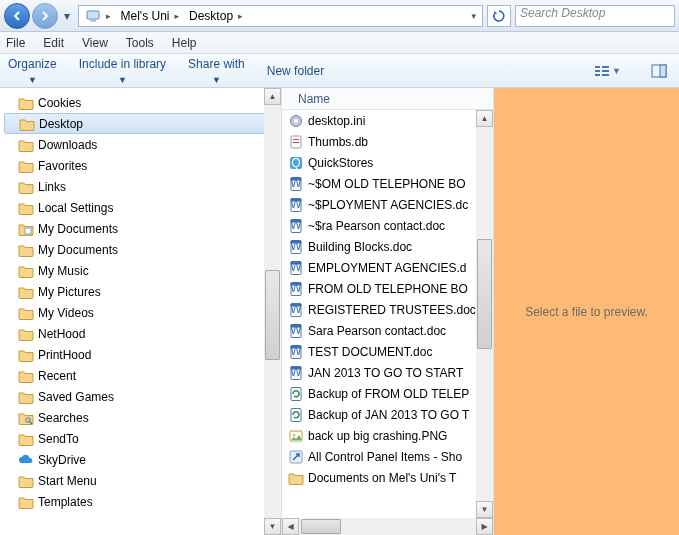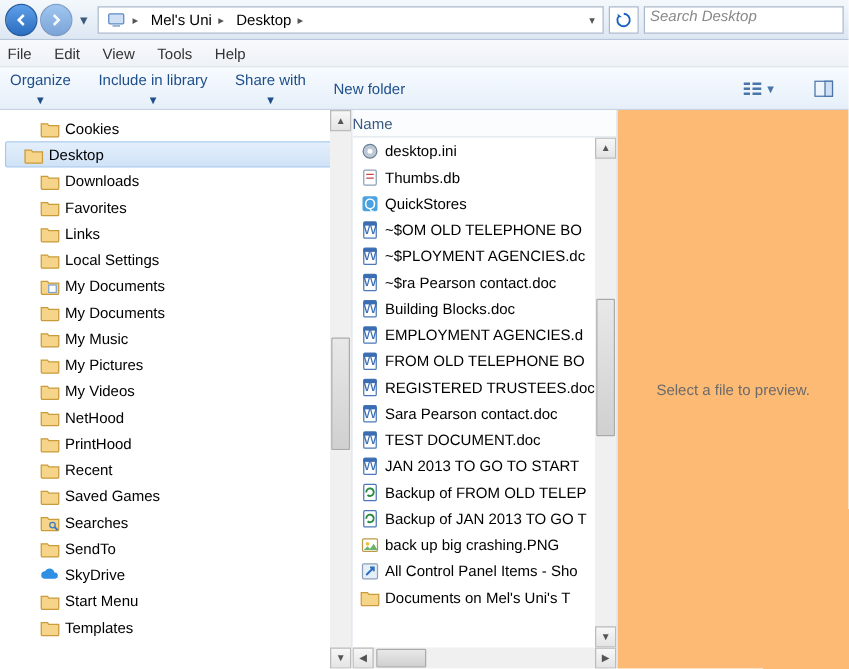--- a/index.html
+++ b/index.html
@@ -14,25 +14,25 @@
 .refbtn { width: 24px; height: 22px; border: 1px solid #a9b8cc; background: #fff; display: flex; align-items: center; justify-content: center; color: #1560c0; }
 .searchbox { width: 160px; height: 22px; border: 1px solid #a9b8cc; background: #fff; display: flex; align-items: flex-start; padding: 0 4px; color: #888; font-style: italic; }
 .menubar { height: 22px; background: linear-gradient(#f7f9fc, #eef2f7); border-bottom: 1px solid #d4dde8; display: flex; align-items: center; padding: 0 6px; gap: 18px; color: #333; }
 .menubar span { cursor: default; }
 .cmdbar { height: 34px; background: linear-gradient(#f7fbff, #e6eff9); border-bottom: 1px solid #c5d3e4; display: flex; align-items: center; padding: 0 8px; gap: 22px; color: #1e4f8a; }
 .cmdbtn { display: flex; align-items: center; gap: 4px; cursor: default; flex-direction: column; }
 .cmdspacer { flex: 1; }
 .cmdicon { display: flex; align-items: center; gap: 2px; color: #4a75a8; padding: 3px; border: 1px solid transparent; }
 .content { flex: 1; display: flex; overflow: hidden; position: relative; }
 .tree { width: 282px; border-right: 1px solid #d9e2ec; overflow-y: hidden; position: relative; padding-top: 4px; }
-.treerow { display: flex; align-items: center; height: 21px; padding-left: 32px; gap: 4px; cursor: default; }
+.treerow { display: flex; align-items: center; height: 21px; padding-left: 18px; gap: 4px; cursor: default; }
 .treerow.selected { background: linear-gradient(#e4effb, #cfe2f7); border: 1px solid #a6c7ec; border-radius: 2px; margin: 0 4px; padding-left: 14px; }
 .ficon { width: 16px; height: 16px; display: flex; align-items: center; justify-content: center; }
 .filelist { width: 212px; border-right: 1px solid #d9e2ec; display: flex; flex-direction: column; overflow: hidden; position: relative; }
-.colhead { height: 22px; border-bottom: 1px solid #e0e6ec; display: flex; align-items: center; padding-left: 0; color: #3a5a80; background: #fbfcfe; }
+.colhead { height: 22px; border-bottom: 1px solid #e0e6ec; display: flex; align-items: center; padding-left: 16px; color: #3a5a80; background: #fbfcfe; }
 .filerows { flex: 1; overflow: hidden; position: relative; }
 .filerow { display: flex; align-items: center; height: 21px; padding-left: 6px; gap: 4px; white-space: nowrap; overflow: hidden; }
 .previewpane { flex: 1; display: flex; align-items: center; justify-content: center; color: #6b6b6b; background: #fdba74; }
 .vscroll { position: absolute; right: 0; top: 0; bottom: 0; width: 17px; background: #f0f0f0; display: flex; flex-direction: column; }
 .scrbtn { height: 17px; background: linear-gradient(#f7f7f7, #e4e4e4); border: 1px solid #bbb; display: flex; align-items: center; justify-content: center; font-size: 8px; color: #555; }
 .scrtrack { flex: 1; position: relative; }
 .scrthumb { position: absolute; left: 1px; right: 1px; background: linear-gradient(#e8e8e8, #d0d0d0); border: 1px solid #aaa; border-radius: 1px; }
 .hscroll { height: 17px; background: #f0f0f0; display: flex; }
 .hscrbtn { width: 17px; background: linear-gradient(#f7f7f7, #e4e4e4); border: 1px solid #bbb; display: flex; align-items: center; justify-content: center; font-size: 8px; color: #555; }
 .hscrtrack { flex: 1; position: relative; }

